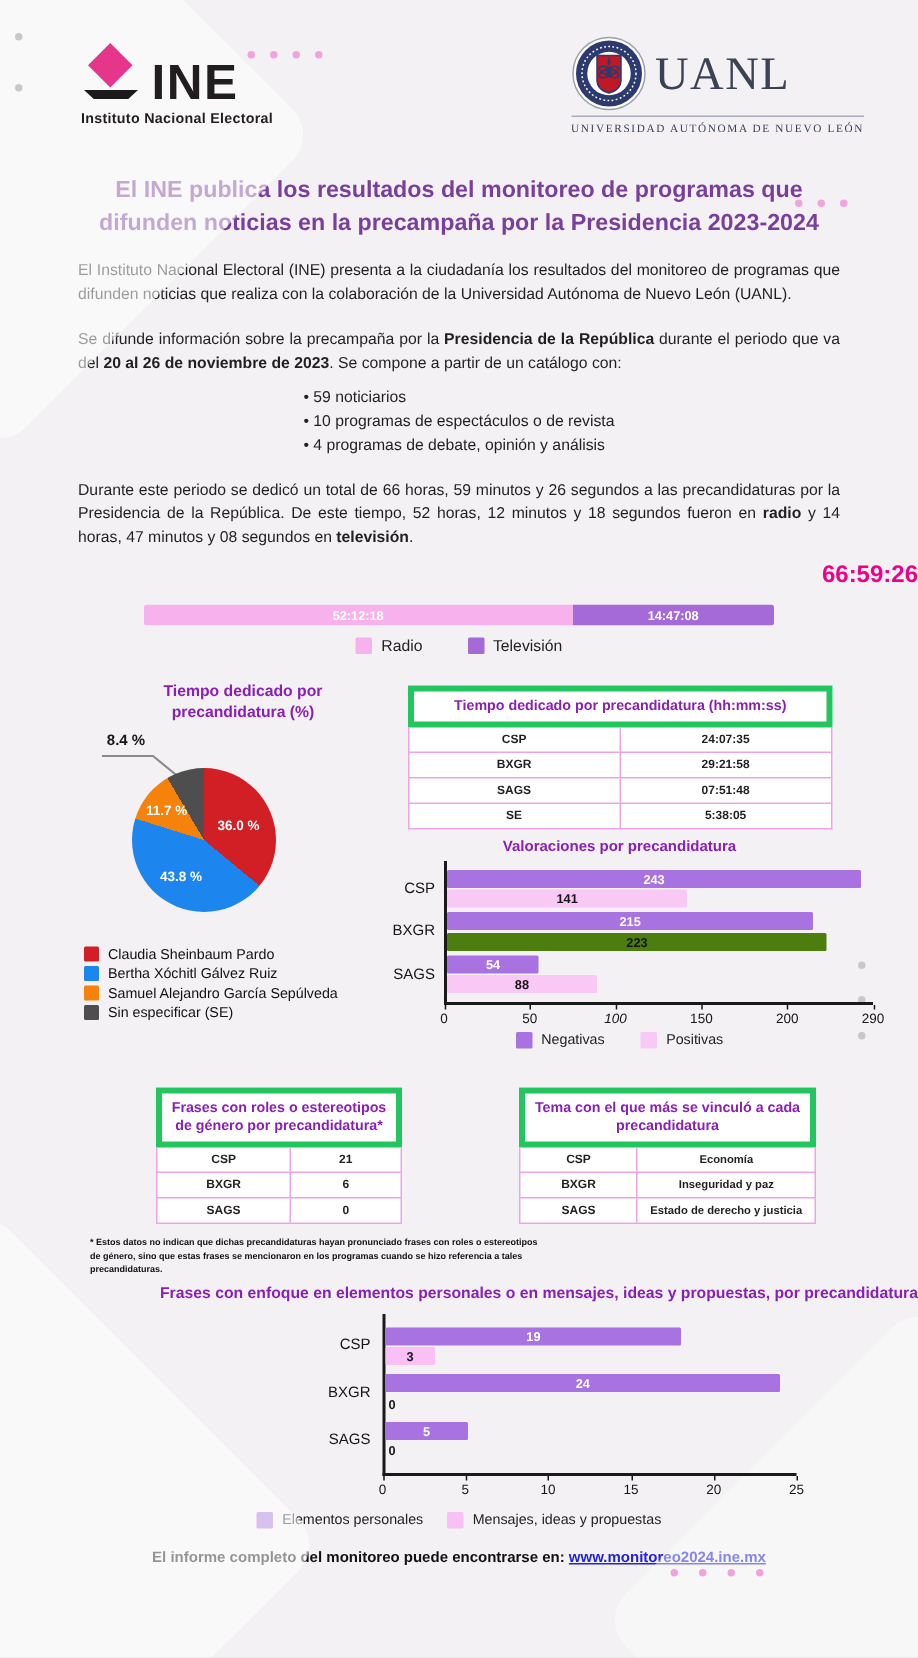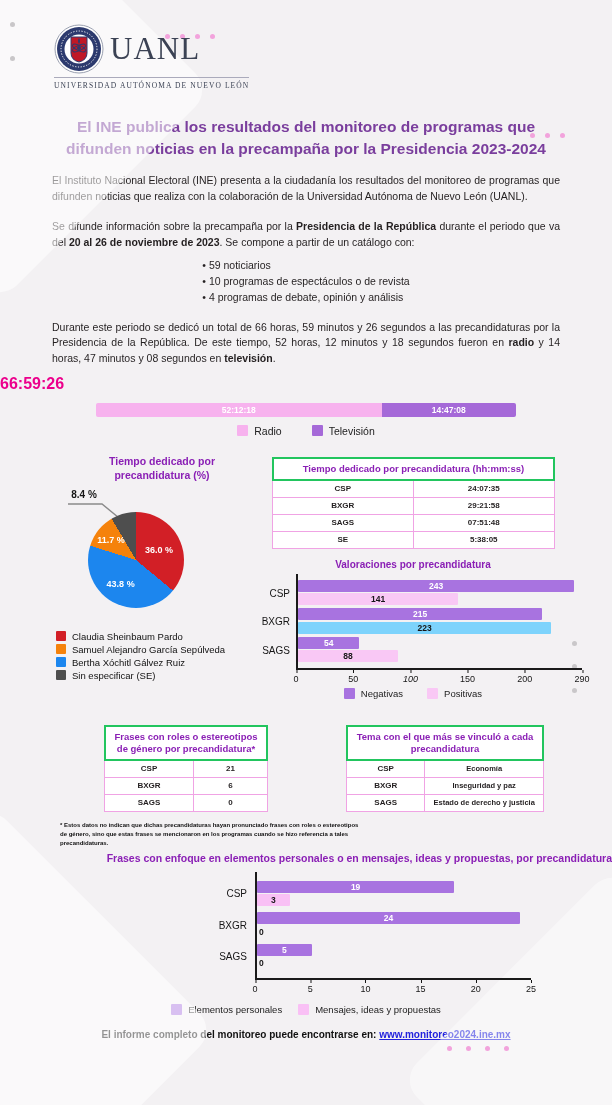--- a/index.html
+++ b/index.html
@@ -30,21 +30,21 @@
 
   
   .main-title { margin:26px auto 0; width:520px; text-align:center; font-size:15.5px; font-weight:bold; color:#7a3e9d; line-height:1.4; }
   .para { margin:14px 52px 0; font-size:10.5px; line-height:1.5; text-align:justify; }
   .bullets-wrap { text-align:center; margin-top:8px; }
   .bullets { display:inline-block; text-align:left; font-size:10.5px; line-height:1.5; list-style:none; }
   .bullets li::before { content:"• "; }
 
   
   .big-heading { margin-top:40px; text-align:center; font-size:17.5px; font-weight:500; color:#3a3a3a; letter-spacing:.2px; }
-  .big-total { margin-top:8px; text-align:left; font-size:16px; font-weight:800; color:#ec008c; }
+  .big-total { margin-top:8px; text-align:right; font-size:16px; font-weight:800; color:#ec008c; }
   .stack-bar { display:flex; width:420px; height:14px; margin:10px auto 0; border-radius:2px; overflow:hidden; }
   .stack-seg { display:flex; align-items:center; justify-content:center; height:100%; color:#fff; font-size:8.5px; font-weight:bold; }
   .legend { display:flex; justify-content:center; align-items:center; gap:30px; margin-top:8px; font-size:10.5px; color:#222; }
   .legend .item { display:flex; align-items:center; gap:6px; }
   .sw { width:11px; height:11px; border-radius:1px; display:inline-block; }
 
   
   .mid { position:relative; height:262px; margin-top:18px; }
   .pie-block { position:absolute; left:56px; top:0; width:212px; }
   .pie-title { width:180px; margin:0 auto; text-align:center; font-size:10.5px; font-weight:bold; color:#8a1fb5; line-height:1.3; }
@@ -52,21 +52,21 @@
   .pie { position:absolute; left:32px; top:26px; width:96px; height:96px; border-radius:50%; }
   .pie-label { position:absolute; transform:translate(-50%,-50%); font-size:9px; font-weight:bold; color:#fff; white-space:nowrap; }
   .pl-out { color:#161616; font-size:10px; }
   .leader { position:absolute; left:8px; top:10px; }
   .pie-legend { margin-top:2px; }
   .pie-legend .row { display:flex; align-items:flex-start; gap:6px; font-size:9.5px; line-height:13px; color:#111; }
   .pie-legend .sw { width:10px; height:10px; margin-top:1px; flex:none; }
 
   
   .data-table { background:#fff; }
-  .dt-header { border:2px solid #22c55e; color:#8a1fb5; font-weight:bold; text-align:center; font-size:9.5px; line-height:1.25; padding:4px 3px; background:#fff; }
+  .dt-header { border:4px solid #22c55e; color:#8a1fb5; font-weight:bold; text-align:center; font-size:9.5px; line-height:1.25; padding:4px 3px; background:#fff; }
   .dt-row { display:flex; border:1px solid #f0a3e4; border-top:none; font-size:8px; font-weight:bold; }
   .dt-row .c1 { border-right:1px solid #f0a3e4; text-align:center; padding:3.5px 2px; }
   .dt-row .c2 { text-align:center; padding:3.5px 2px; }
   .tbl-tiempo { position:absolute; left:272px; top:2px; width:283px; }
   .tbl-tiempo .c1 { width:50%; } .tbl-tiempo .c2 { width:50%; }
 
   
   .chart-title { text-align:center; font-size:10px; font-weight:bold; color:#8a1fb5; }
   .plot { position:relative; border-left:2px solid #1a1a1a; border-bottom:2px solid #1a1a1a; padding:3px 0; }
   .bar-group { position:relative; margin:3px 0; }
@@ -118,20 +118,30 @@
   <div class="dot pink" style="left:560px; top:133px;"></div>
   <div class="dot gray" style="left:572px; top:641px;"></div>
   <div class="dot gray" style="left:572px; top:664px;"></div>
   <div class="dot gray" style="left:572px; top:688px;"></div>
   <div class="dot pink" style="left:447px; top:1046px;"></div>
   <div class="dot pink" style="left:466px; top:1046px;"></div>
   <div class="dot pink" style="left:485px; top:1046px;"></div>
   <div class="dot pink" style="left:504px; top:1046px;"></div>
 
   <div class="header">
+    <div class="ine-logo">
+      <div class="ine-top">
+        <div class="ine-mark">
+          <div class="ine-diamond"></div>
+          <div class="ine-slot"></div>
+        </div>
+        <div class="ine-word">INE</div>
+      </div>
+      <div class="ine-sub">Instituto Nacional Electoral</div>
+    </div>
     <div class="uanl-logo">
       <div class="uanl-top">
         <svg width="50" height="50" viewBox="0 0 50 50">
           <circle cx="25" cy="25" r="24" fill="#ffffff" stroke="#9aa0b0" stroke-width="1"></circle>
           <circle cx="25" cy="25" r="22" fill="#2c3a6e"></circle>
           <circle cx="25" cy="25" r="18" fill="none" stroke="#ffffff" stroke-width="1" stroke-dasharray="1.2,1.6"></circle>
           <circle cx="25" cy="25" r="14.5" fill="#ffffff"></circle>
           <path d="M17 13 h16 v16 q0 7 -8 9 q-8 -2 -8 -9 z" fill="#c01826" stroke="#2c3a6e" stroke-width="1"></path>
           <circle cx="25" cy="24" r="2" fill="#2c3a6e"></circle>
           <ellipse cx="25" cy="24" rx="7" ry="2.6" fill="none" stroke="#2c3a6e" stroke-width="1" transform="rotate(25 25 24)"></ellipse>
@@ -186,26 +196,26 @@
           <span class="pie-label" style="left:34%; top:75%;">43.8 %</span>
           <span class="pie-label" style="left:24%; top:29%;">11.7 %</span>
         </div>
       </div>
       <div class="pie-legend">
         <div class="row">
             <span class="sw" style="background: rgb(210, 31, 38);"></span>
             <span>Claudia Sheinbaum Pardo</span>
           </div>
         <div class="row">
+            <span class="sw" style="background: rgb(28, 134, 238);"></span>
+            <span>Bertha Xóchitl Gálvez Ruiz</span>
+          </div>
+        <div class="row">
             <span class="sw" style="background: rgb(245, 130, 11);"></span>
             <span>Samuel Alejandro García Sepúlveda</span>
-          </div>
-        <div class="row">
-            <span class="sw" style="background: rgb(28, 134, 238);"></span>
-            <span>Bertha Xóchitl Gálvez Ruiz</span>
           </div>
         <div class="row">
             <span class="sw" style="background: rgb(78, 78, 78);"></span>
             <span>Sin especificar (SE)</span>
           </div>
       </div>
     </div>
 
     <div class="data-table tbl-tiempo">
       <div class="dt-header">Tiempo dedicado por precandidatura (hh:mm:ss)</div>
@@ -244,21 +254,21 @@
             </div>
           </div>
           <div class="bar-group">
             <div class="cat-label">BXGR</div>
             <div class="bar-track">
               <div class="hbar" style="width: 86%; background: rgb(168, 115, 224);">
                 <span class="bar-val vl-light">215</span>
               </div>
             </div>
             <div class="bar-track">
-              <div class="hbar" style="width: 89.2%; background: #7dd3fc;">
+              <div class="hbar" style="width: 89.2%; background: #4d7c0f;">
                 <span class="bar-val vl-dark">223</span>
               </div>
             </div>
           </div>
           <div class="bar-group">
             <div class="cat-label">SAGS</div>
             <div class="bar-track">
               <div class="hbar" style="width: 21.6%; background: rgb(168, 115, 224);">
                 <span class="bar-val vl-light">54</span>
               </div>

